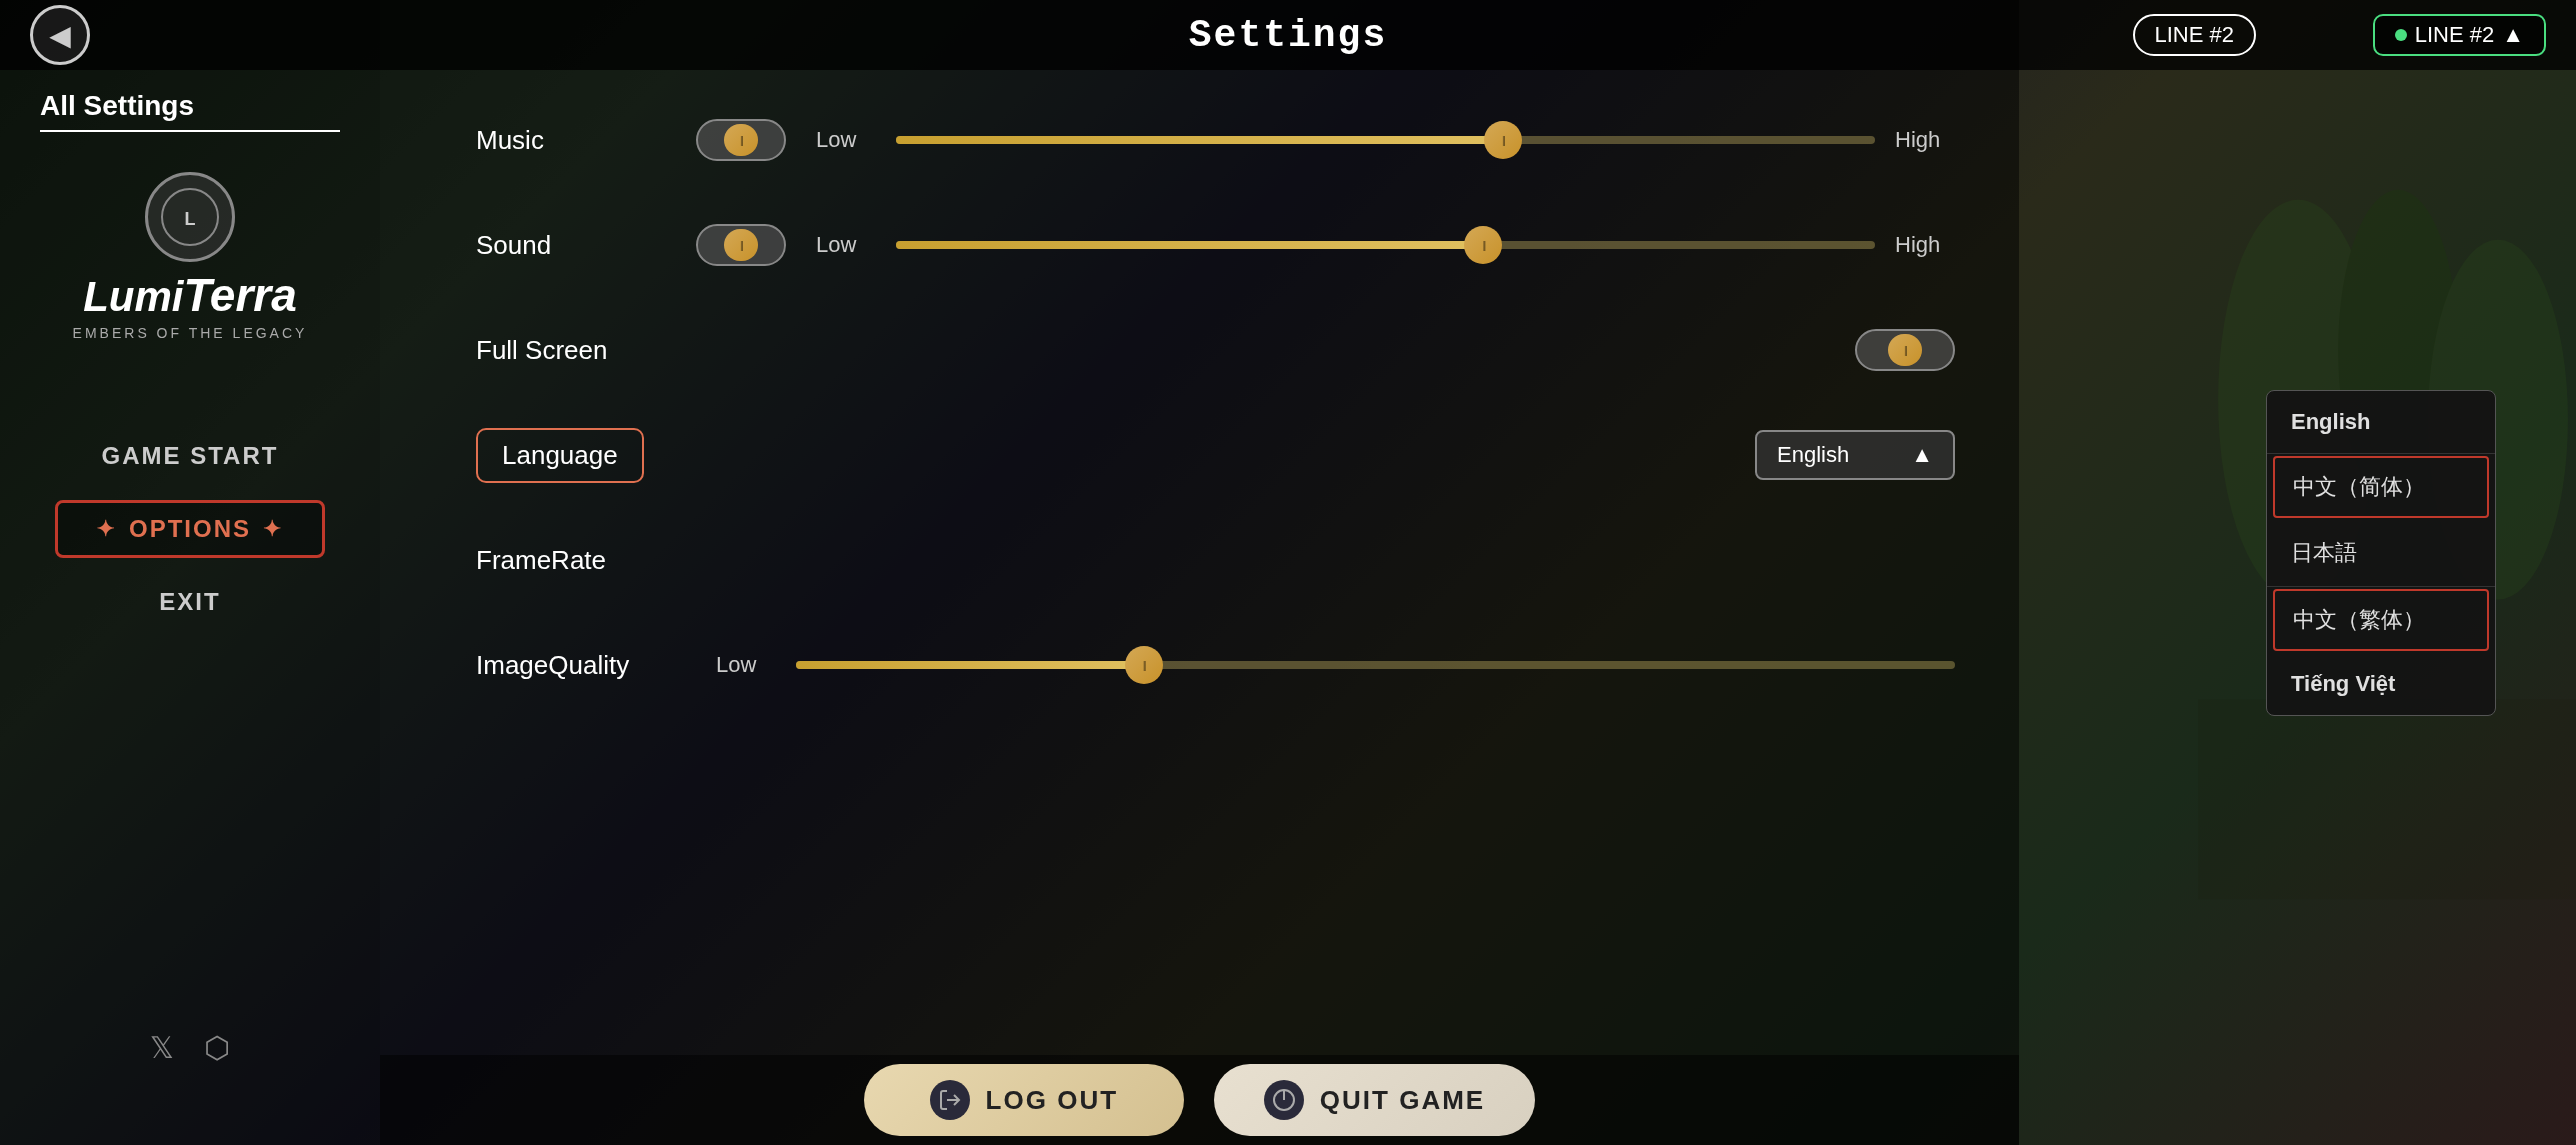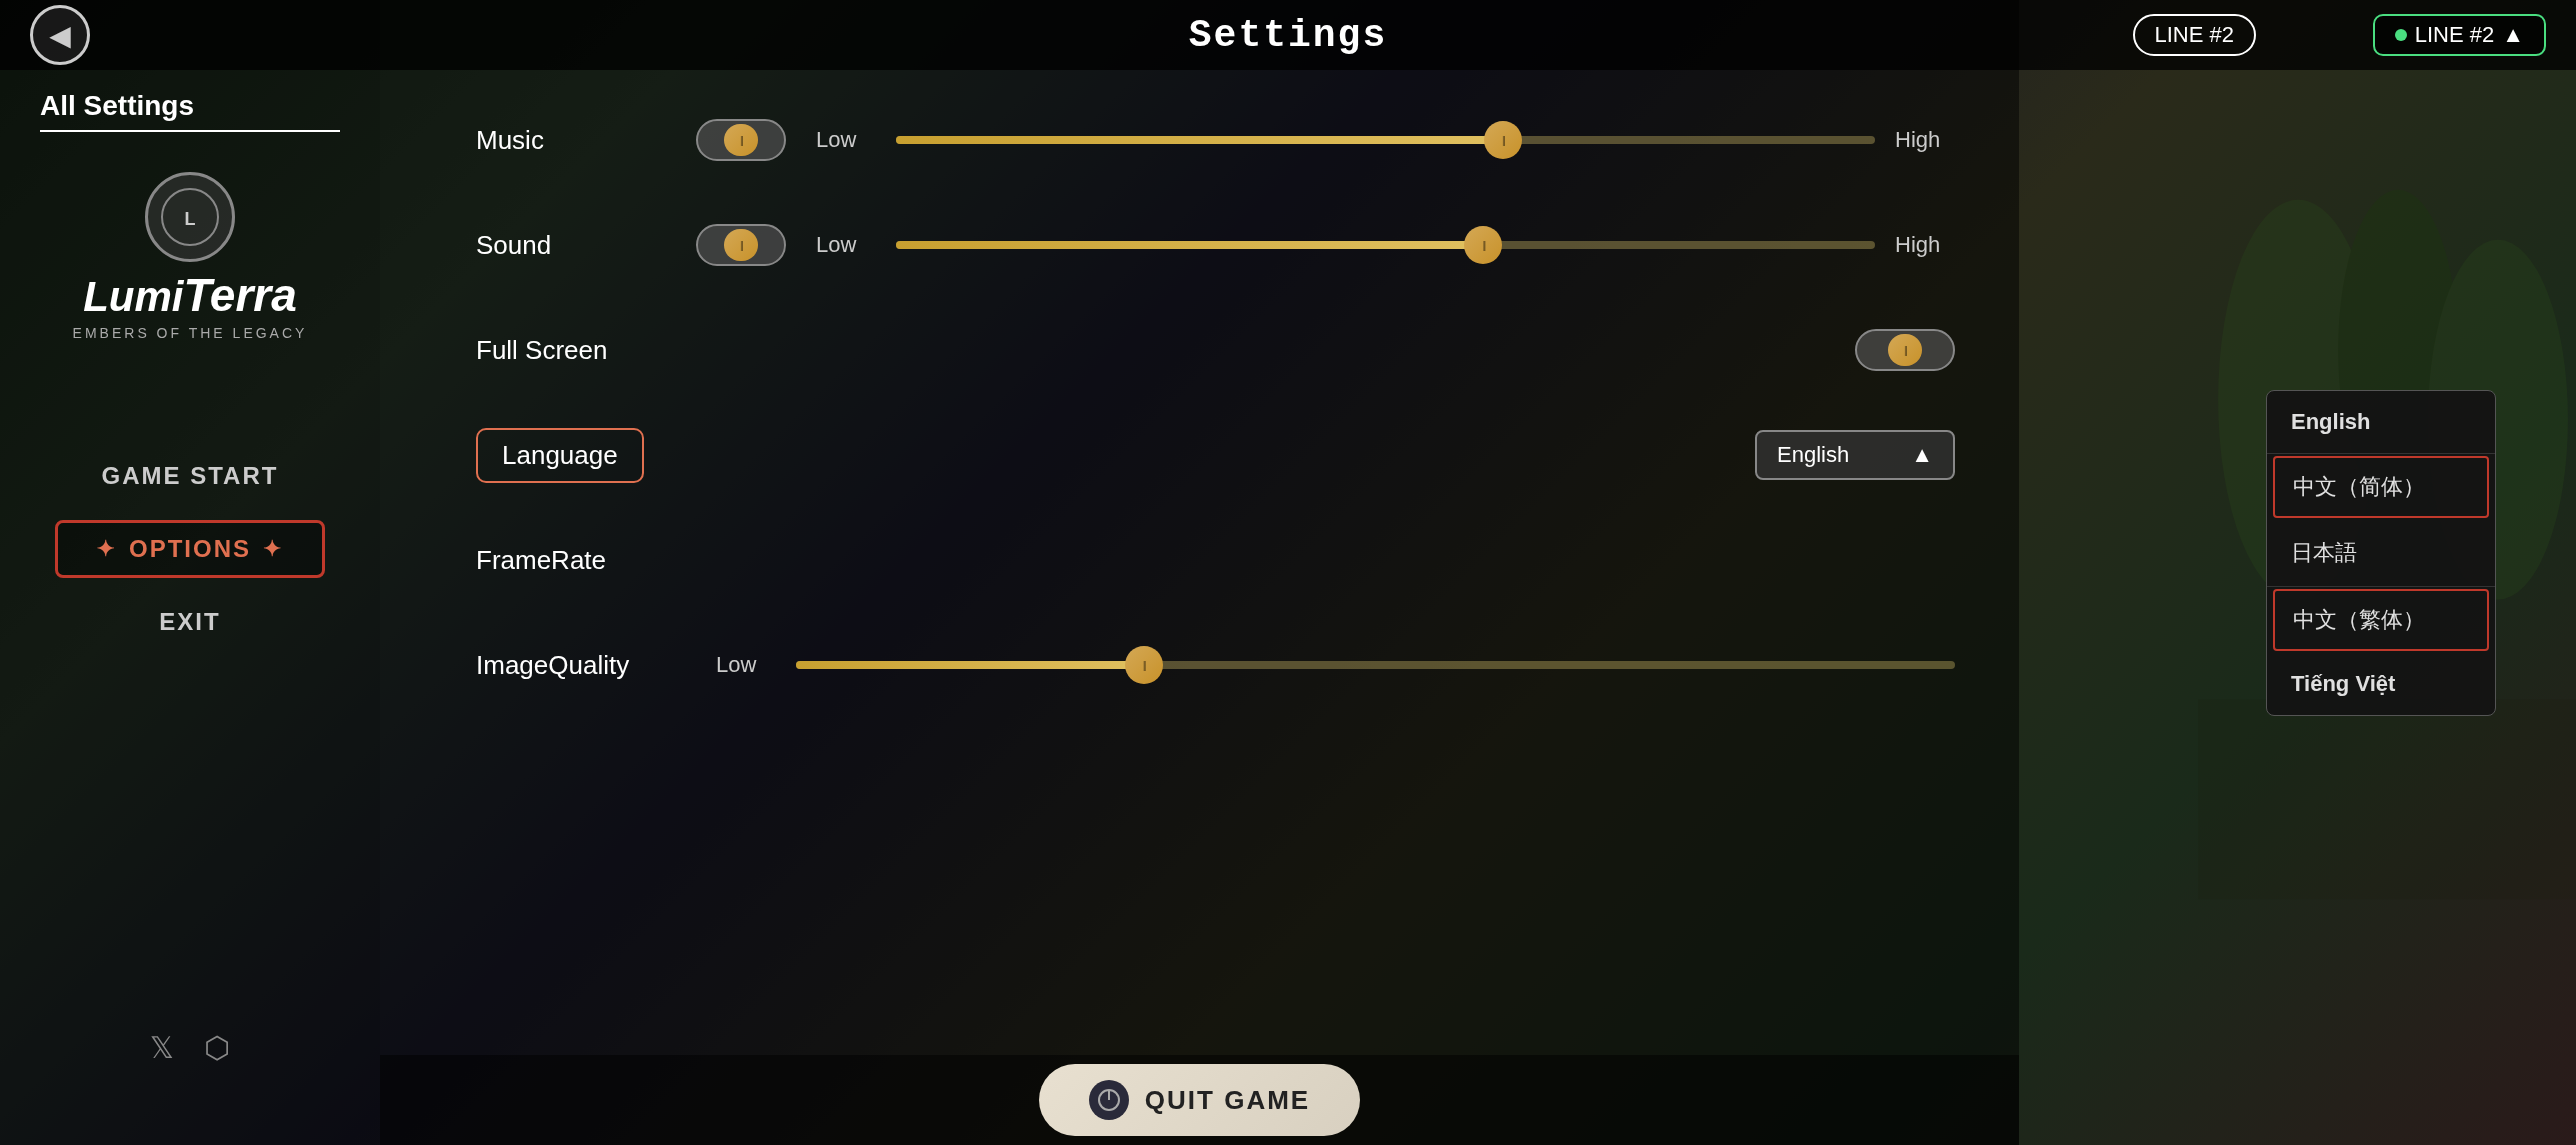--- a/index.html
+++ b/index.html
@@ -162,21 +162,21 @@
       text-align: right;
       text-transform: uppercase;
       margin-top: 4px;
     }
 
     .sidebar-nav {
       display: flex;
       flex-direction: column;
       align-items: center;
       gap: 30px;
-      margin-top: 91px;
+      margin-top: 71px;
       width: 100%;
     }
 
     .sidebar-nav-item {
       color: #ccc;
       font-size: 24px;
       font-weight: bold;
       letter-spacing: 2px;
       cursor: pointer;
       text-transform: uppercase;
@@ -612,20 +612,30 @@
   </div>
   <div class="dropdown-item highlighted">
     <span>中文（繁体）</span>
   </div>
   <div class="dropdown-item bold">
     <span>Tiếng Việt</span>
   </div>
 </div>
 
 <div class="bottom-bar">
+  <button class="bottom-btn btn-logout">
+    <div class="btn-icon btn-icon-logout">
+      <svg width="24" height="24" viewBox="0 0 24 24">
+        <path d="M9 21H5a2 2 0 0 1-2-2V5a2 2 0 0 1 2-2h4" fill="none" stroke="#aaa" stroke-width="2"></path>
+        <polyline points="16 17 21 12 16 7" fill="none" stroke="#aaa" stroke-width="2"></polyline>
+        <line x1="21" y1="12" x2="9" y2="12" stroke="#aaa" stroke-width="2"></line>
+      </svg>
+    </div>
+    <span>LOG OUT</span>
+  </button>
   <button class="bottom-btn btn-quit">
     <div class="btn-icon btn-icon-quit">
       <svg width="24" height="24" viewBox="0 0 24 24">
         <circle cx="12" cy="12" r="10" fill="none" stroke="#aaa" stroke-width="2"></circle>
         <line x1="12" y1="8" x2="12" y2="12" stroke="#aaa" stroke-width="2"></line>
         <polyline points="12 8 12 3" fill="none" stroke="#aaa" stroke-width="2"></polyline>
       </svg>
     </div>
     <span>QUIT GAME</span>
   </button>

